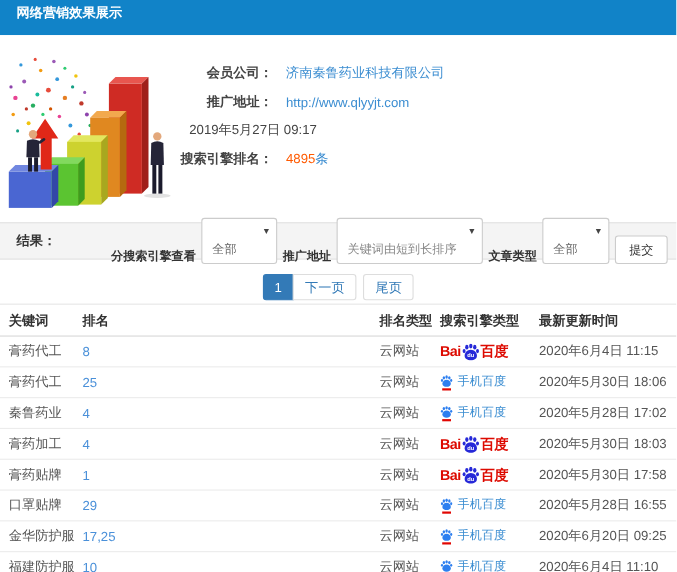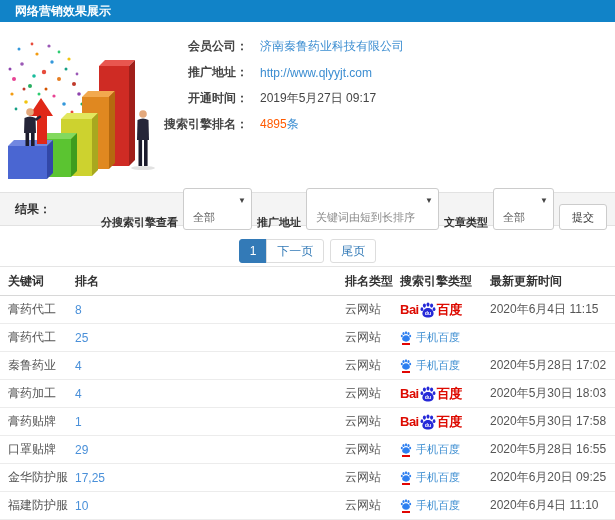--- a/index.html
+++ b/index.html
@@ -1,27 +1,27 @@
 <!DOCTYPE html>
 <html><head>
 <meta charset="utf-8">
 <style>
   html,body{margin:0;padding:0;}
   body{width:615px;height:520px;overflow:hidden;background:#fff;
        font-family:"Liberation Sans","DejaVu Sans",sans-serif;}
   .page{position:relative;width:615px;height:520px;}
 
   
-  .topbar{height:22px;background:#1183c8;color:#fff;font-size:12px;font-weight:bold;
+  .topbar{height:32px;background:#1183c8;color:#fff;font-size:12px;font-weight:bold;
           line-height:22px;padding-left:15px;}
 
   
   .hero{position:relative;height:170px;background:#fff;}
   .illus{position:absolute;left:4px;top:12px;}
-  .info{position:absolute;left:160px;top:16px;width:450px;font-size:12px;}
+  .info{position:absolute;left:160px;top:26px;width:450px;font-size:12px;}
   .info-row{display:flex;align-items:center;height:17px;margin-bottom:9px;}
   .ilabel{display:inline-block;width:88px;text-align:right;color:#444;font-weight:bold;flex:0 0 88px;}
   .ival{margin-left:12px;color:#444;text-decoration:none;}
   .ival.link{color:#3b8dd1;cursor:pointer;}
   .ival.hl{color:#ff5a00;}
   .unit{color:#3b8dd1;}
 
   
   .filterbar{position:relative;height:32px;background:#f4f4f4;border-top:1px solid #e2e2e2;
              border-bottom:1px solid #e2e2e2;display:flex;align-items:center;padding:0 8px 0 15px;}
@@ -153,21 +153,20 @@
     <div class="info">
       <div class="info-row">
         <span class="ilabel">会员公司：</span>
         <a class="ival link">济南秦鲁药业科技有限公司</a>
       </div>
       <div class="info-row">
         <span class="ilabel">推广地址：</span>
         <a class="ival link">http://www.qlyyjt.com</a>
       </div>
       <div class="info-row">
-        <span class="ilabel">开通时间：</span>
         <span class="ival">2019年5月27日 09:17</span>
       </div>
       <div class="info-row">
         <span class="ilabel">搜索引擎排名：</span>
         <span class="ival hl"><span>4895</span><span class="unit">条</span></span>
       </div>
     </div>
   </div>
 
   <div class="filterbar">
@@ -244,20 +243,21 @@
           <ellipse cx="2.4" cy="9" rx="1.8" ry="2.4"></ellipse>
           <ellipse cx="17.6" cy="9" rx="1.8" ry="2.4"></ellipse>
           <path d="M10 7.5 C6 7.5 3 10.8 3 14.3 C3 17.5 6 19.4 10 19.4 C14 19.4 17 17.5 17 14.3 C17 10.8 14 7.5 10 7.5 Z"></path>
         </g>
       </svg>
       <i class="mb-line"></i>
     </span>
     <span class="mb-label">手机百度</span>
   </span>
 </span>
+    <span class="td updated">2020年5月30日 18:06</span>
   </div>
 
   <div class="trow">
     <span class="td keyword">秦鲁药业</span>
     <span class="td rank"><a>4</a></span>
     <span class="td rtype">云网站</span>
     <span class="td engine">
   <span class="mb-wrap">
     <span class="mb-icon">
       <svg width="12" height="11" viewBox="0 0 20 20">

